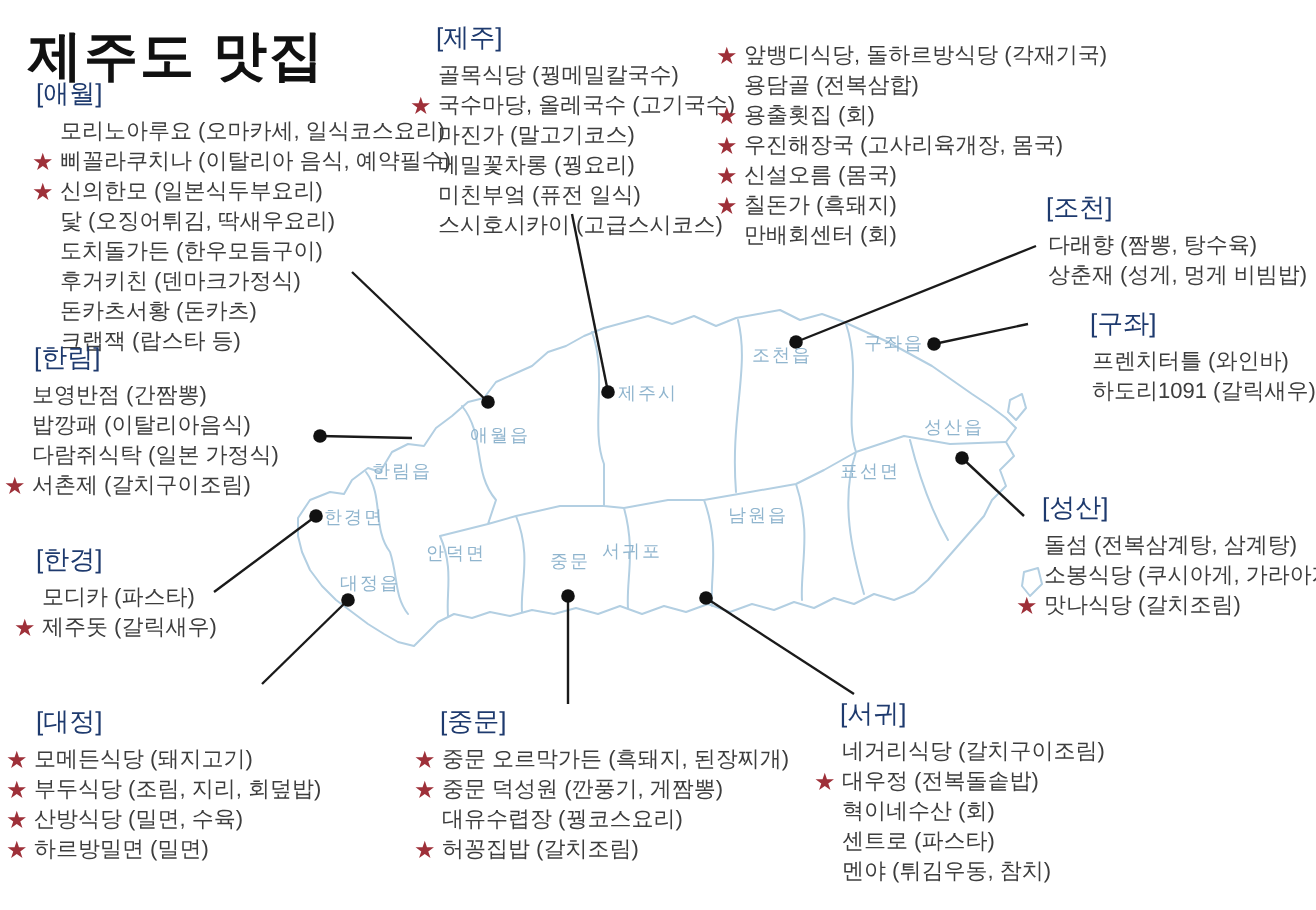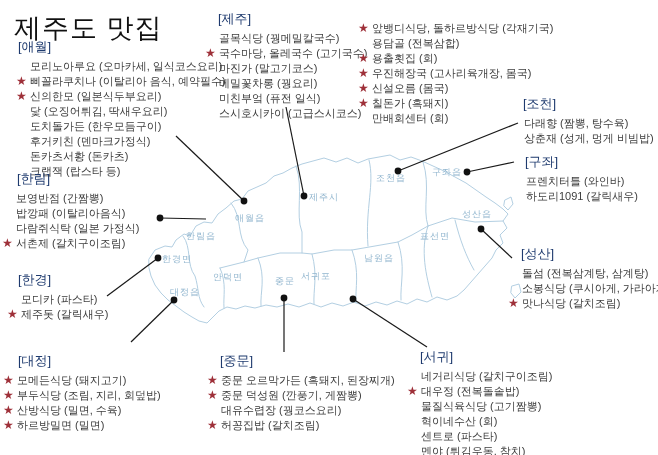--- a/index.html
+++ b/index.html
@@ -1,21 +1,21 @@
 <!DOCTYPE html>
 <html><head>
 <meta charset="utf-8">
 <style>
   html,body{margin:0;padding:0;}
   #canvas{
     position:relative;width:658px;height:455px;background:#ffffff;overflow:hidden;
     font-family:"Liberation Sans","DejaVu Sans",sans-serif;
   }
   #page-title{
-    position:absolute;left:14px;top:10px;font-size:27px;font-weight:normal;
+    position:absolute;left:14px;top:10px;font-size:27px;font-weight:bold;
     color:#111111;letter-spacing:1px;white-space:nowrap;
   }
   .section{position:absolute;}
   .sec-header{
     font-size:13px;font-weight:normal;color:#1e3a6e;margin-bottom:3px;white-space:nowrap;
   }
   .row{display:flex;align-items:flex-start;height:15px;white-space:nowrap;}
   .star{
     width:14px;flex:0 0 14px;font-size:12px;line-height:15px;color:#9e3039;text-align:left;
   }
@@ -201,21 +201,21 @@
           <span class="star"></span>
           <span class="txt">다래향 (짬뽕, 탕수육)</span>
         </div>
         <div class="row">
           <span class="star"></span>
           <span class="txt">상춘재 (성게, 멍게 비빔밥)</span>
         </div>
       </div>
   </div>
 
-  <div class="section" style="left:512px;top:153px">
+  <div class="section" style="left:532px;top:153px">
     <div class="sec-header" style="margin-left:13px">[구좌]</div>
     <div>
         <div class="row">
           <span class="star"></span>
           <span class="txt">프렌치터틀 (와인바)</span>
         </div>
         <div class="row">
           <span class="star"></span>
           <span class="txt">하도리1091 (갈릭새우)</span>
         </div>
@@ -326,24 +326,20 @@
         <div class="row">
           <span class="star"></span>
           <span class="txt">네거리식당 (갈치구이조림)</span>
         </div>
         <div class="row">
           <span class="star">★</span>
           <span class="txt">대우정 (전복돌솥밥)</span>
         </div>
         <div class="row">
           <span class="star"></span>
-          <span class="txt">물질식육식당 (고기짬뽕)</span>
-        </div>
-        <div class="row">
-          <span class="star"></span>
           <span class="txt">혁이네수산 (회)</span>
         </div>
         <div class="row">
           <span class="star"></span>
           <span class="txt">센트로 (파스타)</span>
         </div>
         <div class="row">
           <span class="star"></span>
           <span class="txt">멘야 (튀김우동, 참치)</span>
         </div>

